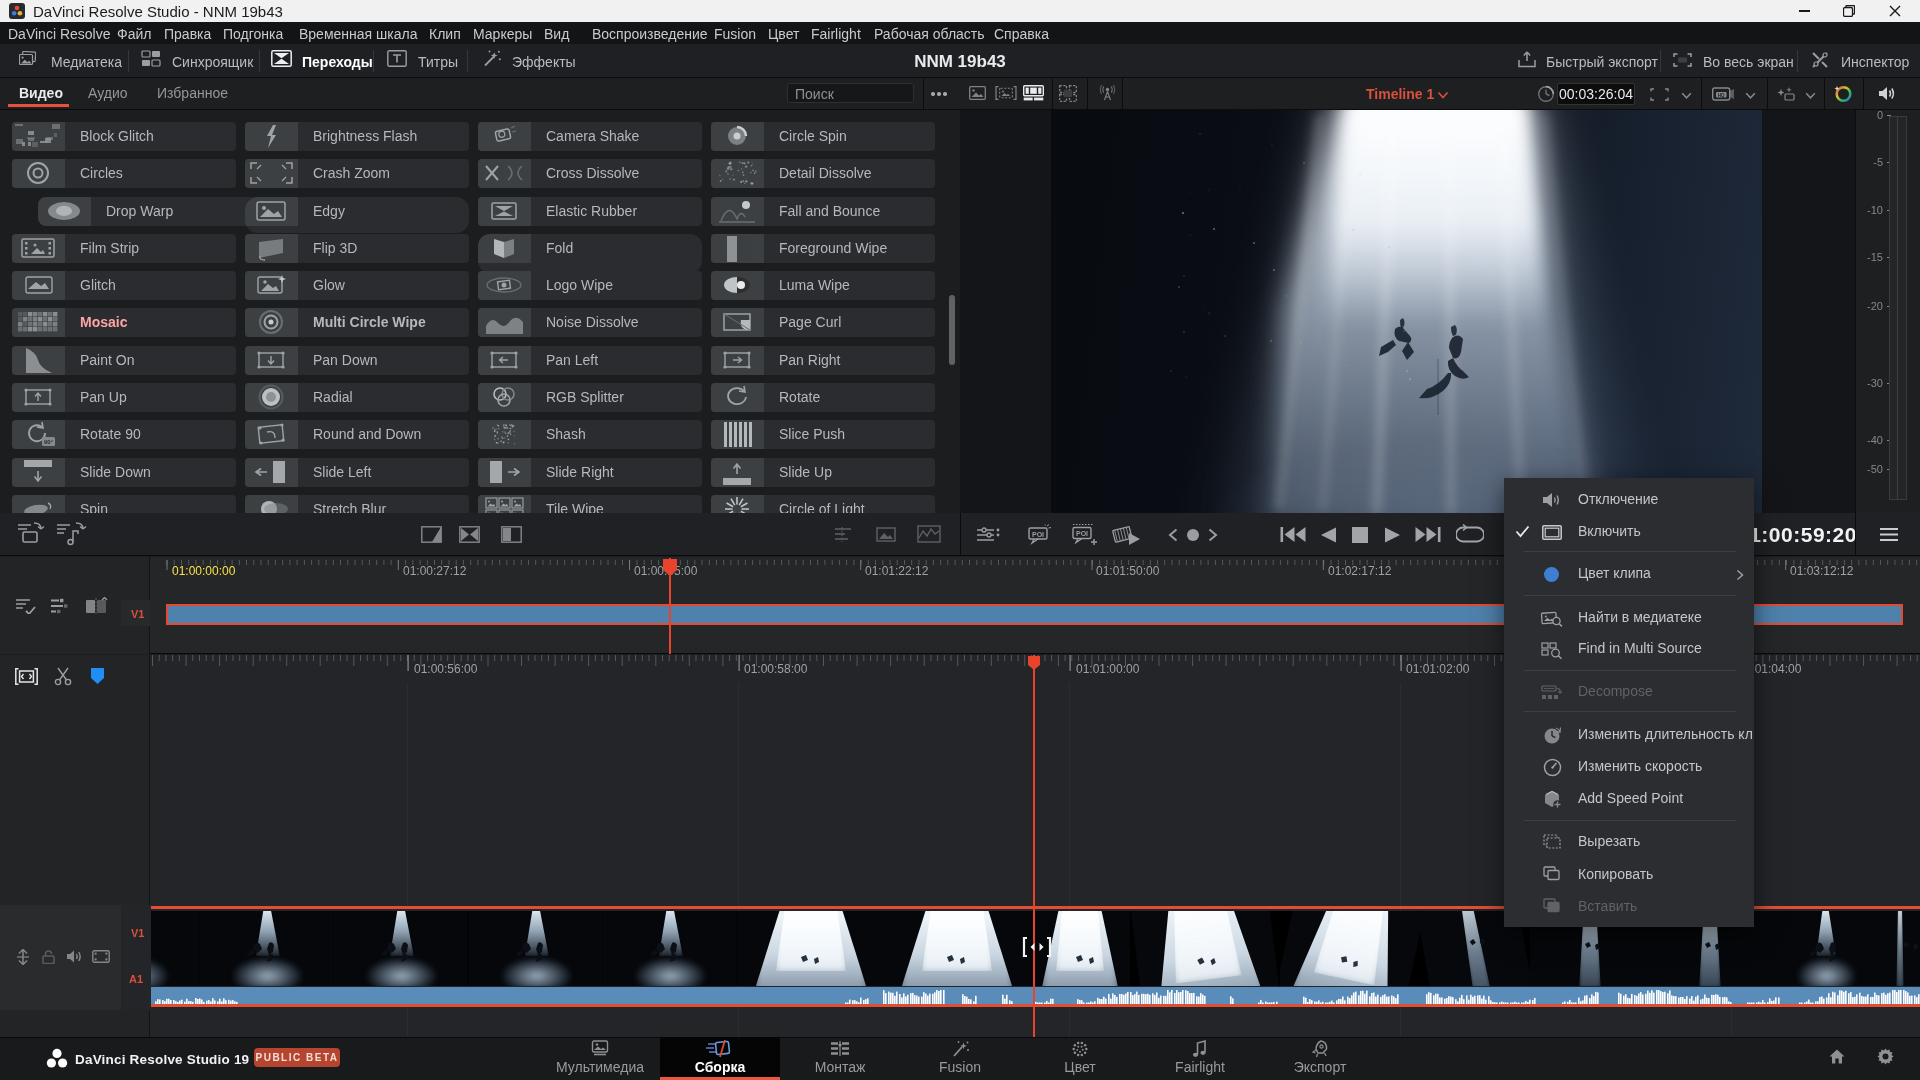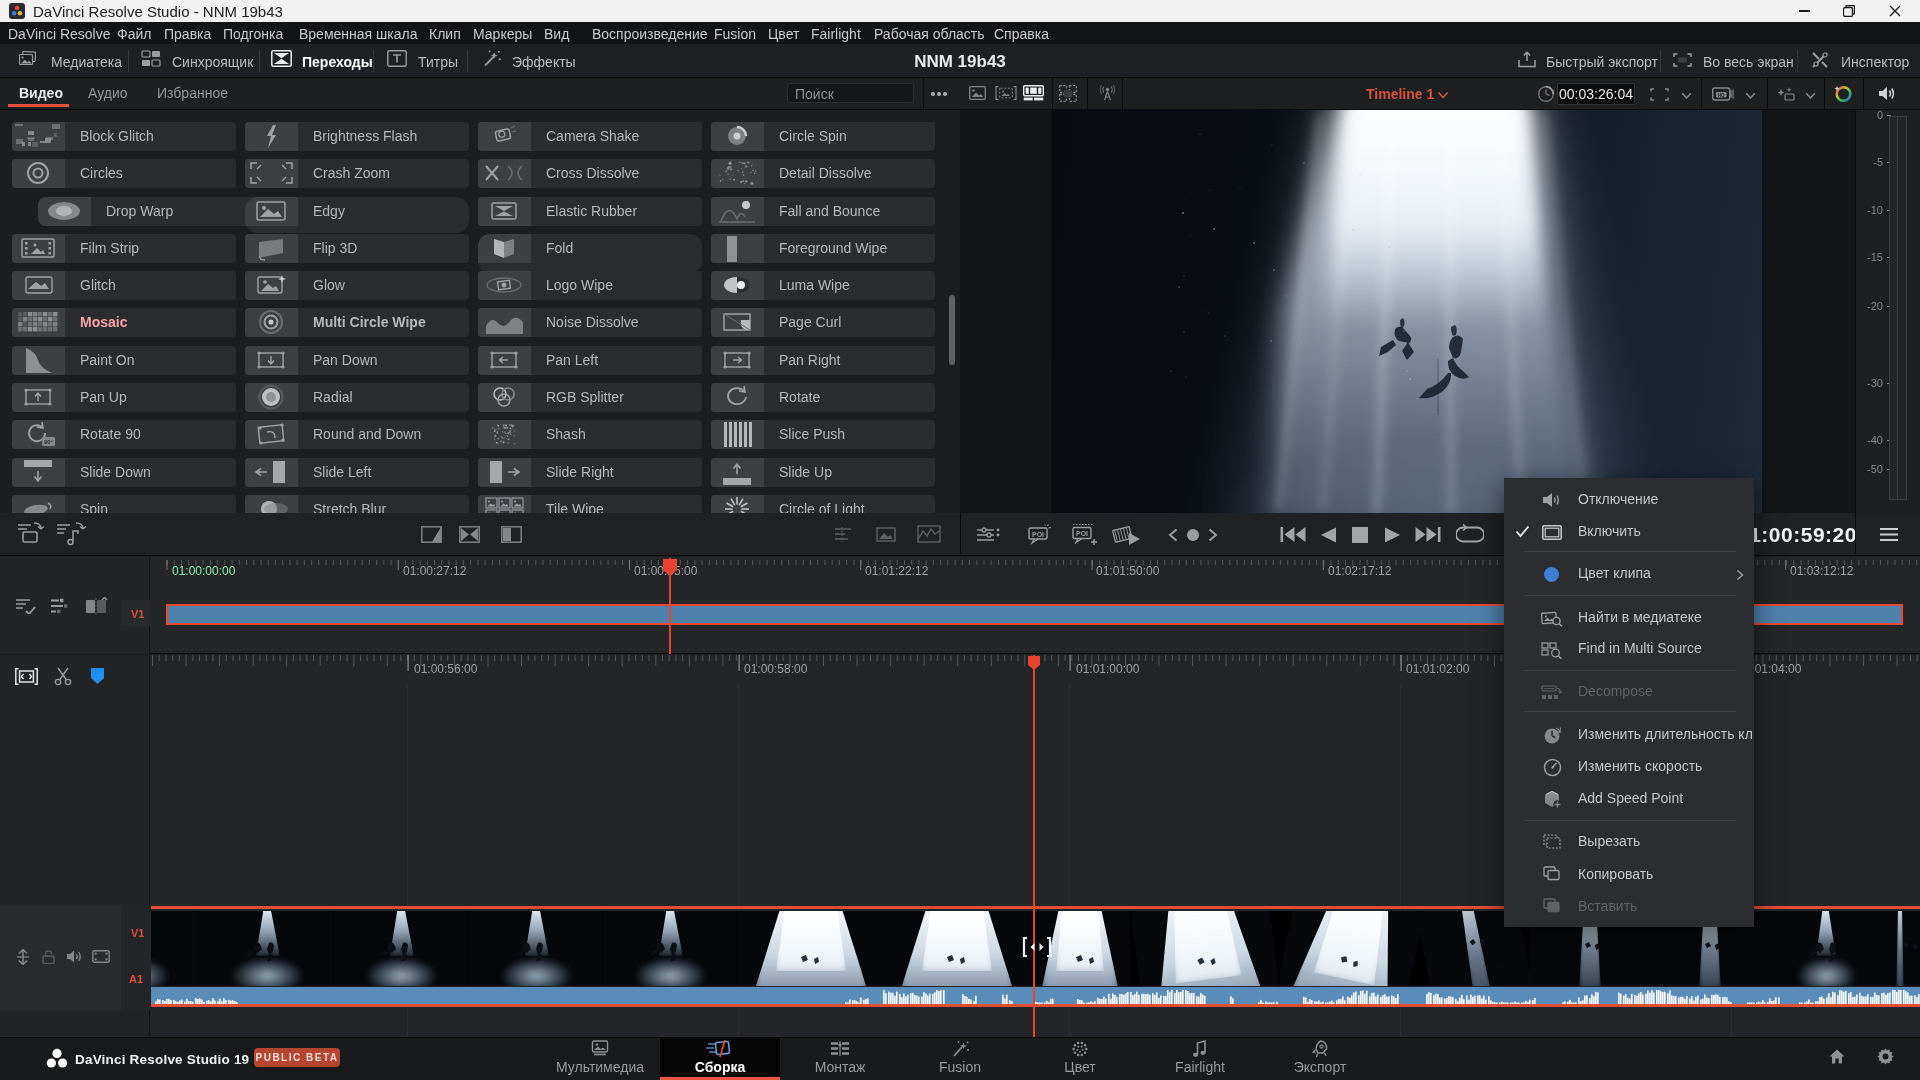--- a/index.html
+++ b/index.html
@@ -1215,21 +1215,21 @@
       <rect x="1916.2" y="2" width="1" height="5" fill="#55585b"></rect>
       <rect x="166.5" y="2" width="1" height="10" fill="#77797c"></rect>
       <rect x="397.8" y="2" width="1" height="10" fill="#77797c"></rect>
       <rect x="629.0" y="2" width="1" height="10" fill="#77797c"></rect>
       <rect x="860.2" y="2" width="1" height="10" fill="#77797c"></rect>
       <rect x="1091.5" y="2" width="1" height="10" fill="#77797c"></rect>
       <rect x="1322.8" y="2" width="1" height="10" fill="#77797c"></rect>
       <rect x="1554.0" y="2" width="1" height="10" fill="#77797c"></rect>
       <rect x="1785.2" y="2" width="1" height="10" fill="#77797c"></rect>
     </svg>
-<div class="abs" style="left:172px;top:564px;font-size:12px;color:#86efac;white-space:nowrap;">01:00:00:00</div>
+<div class="abs" style="left:172px;top:564px;font-size:12px;color:#fde047;white-space:nowrap;">01:00:00:00</div>
     <div class="abs" style="left:403px;top:564px;font-size:12px;color:#9ea1a5;white-space:nowrap;">01:00:27:12</div>
     <div class="abs" style="left:634px;top:564px;font-size:12px;color:#9ea1a5;white-space:nowrap;">01:00:55:00</div>
     <div class="abs" style="left:865px;top:564px;font-size:12px;color:#9ea1a5;white-space:nowrap;">01:01:22:12</div>
     <div class="abs" style="left:1096px;top:564px;font-size:12px;color:#9ea1a5;white-space:nowrap;">01:01:50:00</div>
     <div class="abs" style="left:1328px;top:564px;font-size:12px;color:#9ea1a5;white-space:nowrap;">01:02:17:12</div>
     <div class="abs" style="left:1559px;top:564px;font-size:12px;color:#9ea1a5;white-space:nowrap;">01:02:45:00</div>
     <div class="abs" style="left:1790px;top:564px;font-size:12px;color:#9ea1a5;white-space:nowrap;">01:03:12:12</div>
 <div class="abs" style="left:166px;top:604px;width:1737px;height:21px;background:#4e81ab;border:2px solid #e8492e;"></div>
 <div class="abs" style="left:669px;top:558px;width:2px;height:96px;background:#e8432c;"></div>
 <svg class="abs" style="left:662px;top:558px" width="16" height="19" viewBox="0 0 16 19">

